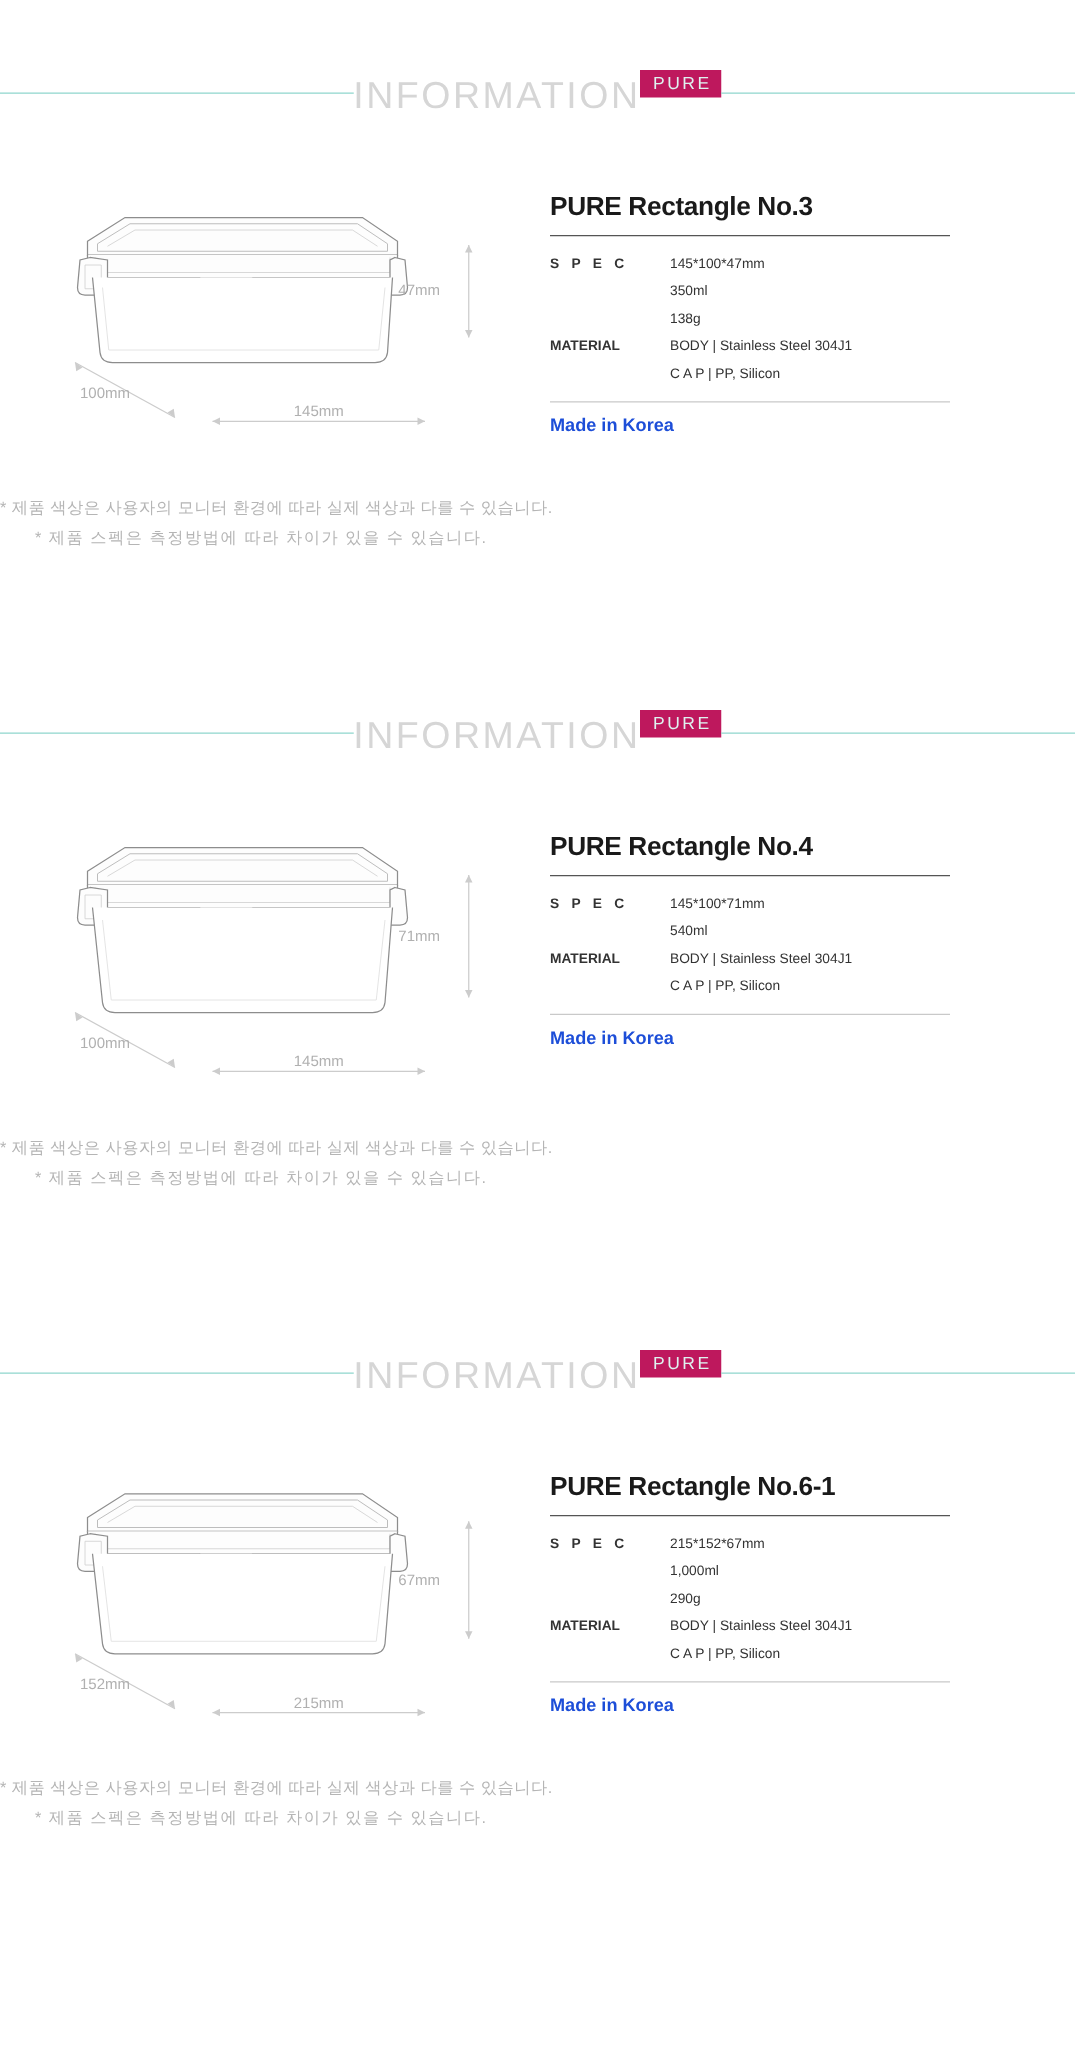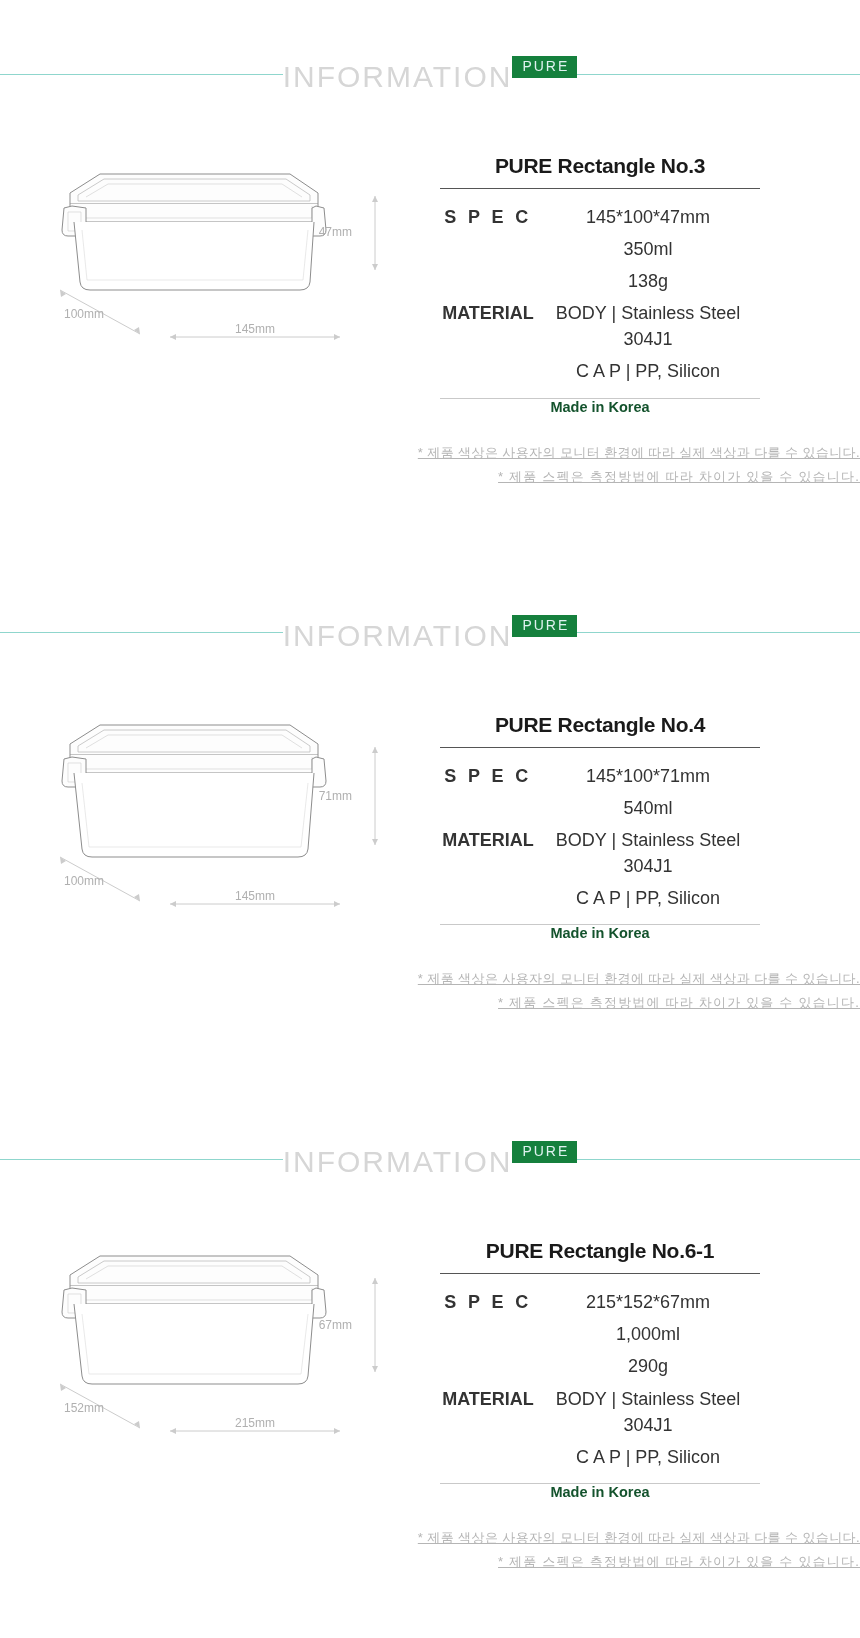--- a/index.html
+++ b/index.html
@@ -35,21 +35,21 @@
   .info-title {
     font-size: 30px;
     letter-spacing: 2px;
     color: #d6d6d6;
     font-weight: 400;
     margin: 14px 0 8px 0;
     font-family: "Liberation Sans", sans-serif;
   }
   .info-badge {
     display: inline-block;
-    background: #15803d;
+    background: #be185d;
     color: #dff2f0;
     font-size: 14px;
     letter-spacing: 2px;
     padding: 2px 8px 3px 10px;
     line-height: 1.2;
     margin-bottom: 14px;
   }
 
   
   .product {
@@ -60,38 +60,37 @@
     display: flex;
     align-items: flex-start;
   }
   .figure-col {
     width: 440px;
     padding-top: 36px;
   }
   .spec-col {
     width: 400px;
     padding-top: 52px;
-    text-align: center;
   }
   .product-name {
     font-size: 21px;
     font-weight: bold;
     color: #1a1a1a;
     letter-spacing: -0.3px;
     padding-bottom: 10px;
     border-bottom: 1px solid #555;
     margin: 0 0 12px 0;
     width: 320px;
   }
   .spec-table {
     width: 320px;
     border-collapse: collapse;
   }
   .spec-table td {
-    font-size: 18px;
+    font-size: 11px;
     color: #333;
     padding: 3px 0;
     vertical-align: top;
     line-height: 1.45;
   }
   .spec-label {
     width: 96px;
     font-weight: bold;
     color: #1a1a1a;
     white-space: nowrap;
@@ -99,35 +98,35 @@
   .spec-label.spaced {
     letter-spacing: 3.4px;
   }
   .spec-value {
     color: #3a3a3a;
   }
   .made-in {
     width: 320px;
     border-top: 1px solid #c9c9c9;
     margin-top: 10px;
+    padding-top: 11px;
     font-size: 14.5px;
     font-weight: bold;
-    color: #14532d;
+    color: #1d4ed8;
   }
 
   
   .notes {
-    text-align: right;
+    text-align: left;
     color: #b5b5b5;
     font-size: 13px;
     line-height: 1.85;
     letter-spacing: 0.4px;
     padding-top: 26px;
     padding-bottom: 10px;
-    text-decoration: underline;
   }
   .notes div:nth-child(2) { letter-spacing: 1.2px; margin-left: 28px; }
 
   
   .drawing {
     position: relative;
     width: 410px;
   }
   .drawing svg { display: block; }
 

